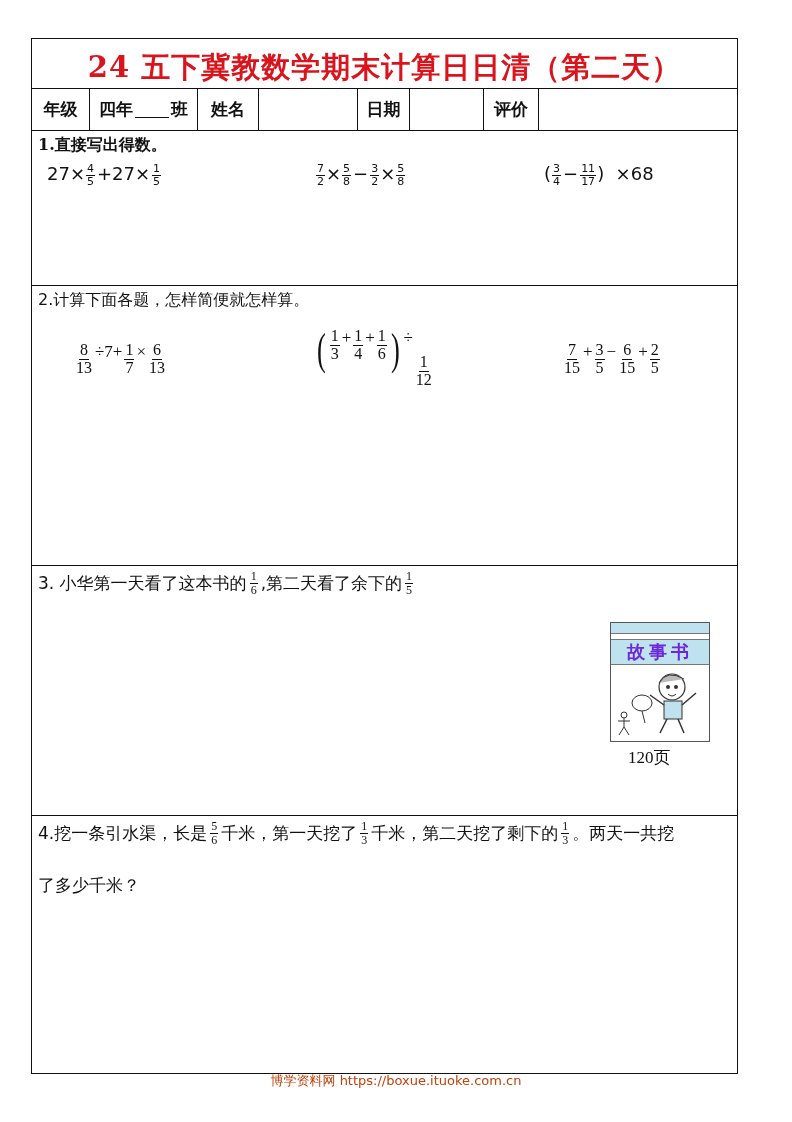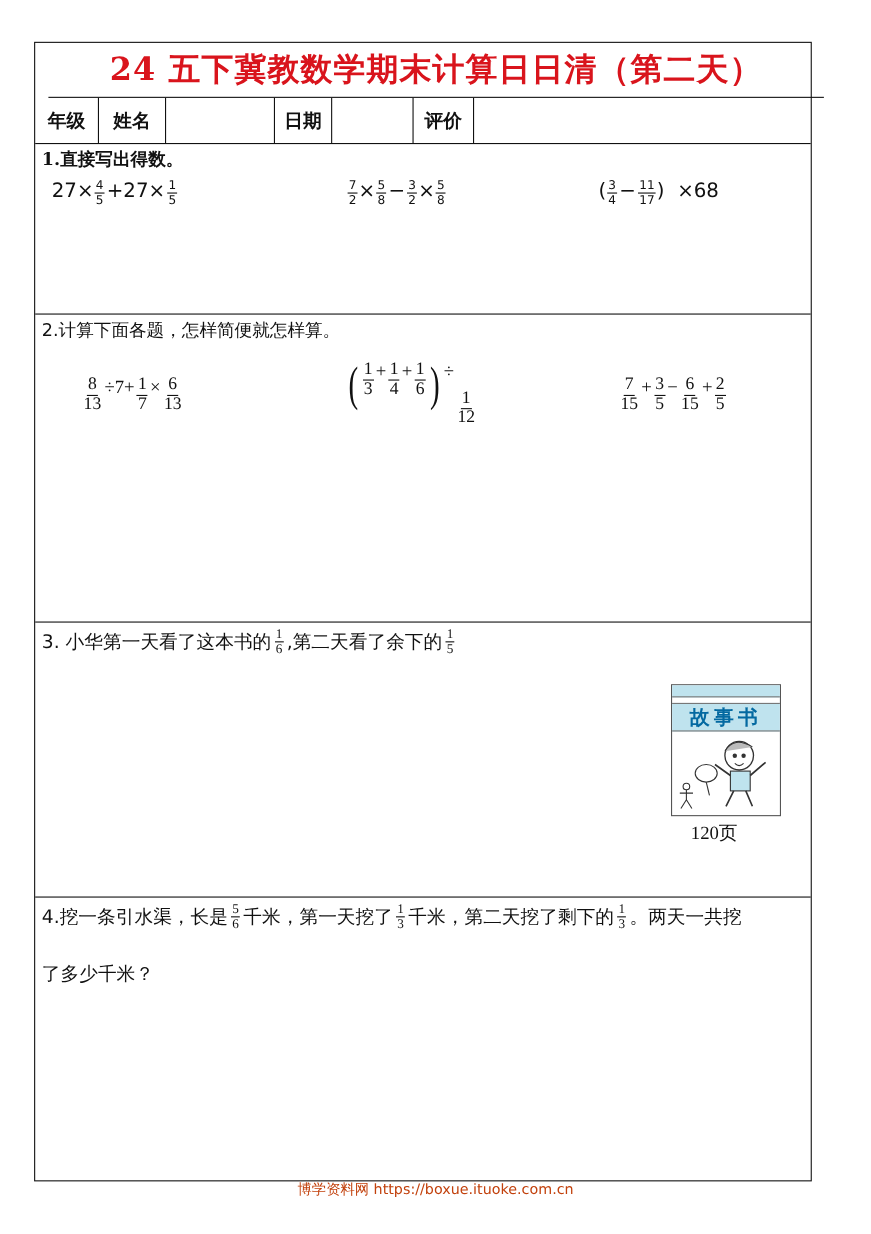--- a/index.html
+++ b/index.html
@@ -1,22 +1,22 @@
 <!DOCTYPE html>
 <html><head>
 <meta charset="utf-8">
 <style>
   html, body { margin:0; padding:0; background:#ffffff; }
   body { width:792px; height:1122px; position:relative; overflow:hidden;
          font-family:"DejaVu Sans", sans-serif; color:#111; }
   .sheet { position:absolute; left:31px; top:38px; width:707px; height:1036px;
            border:1.5px solid #111; box-sizing:border-box; }
-  .title-row { position:absolute; left:12px; top:0; width:100%; height:50px;
+  .title-row { position:absolute; left:0; top:0; width:100%; height:50px;
                border-bottom:1.5px solid #111; box-sizing:border-box;
-               display:flex; align-items:center; justify-content:center; }
+               display:flex; align-items:flex-end; justify-content:center; }
   .title { color:#d9141c; font-family:"DejaVu Serif", serif; font-size:29px;
            font-weight:bold; letter-spacing:1px; }
   .info-row { position:absolute; left:0; top:50px; width:100%; height:42px;
               border-bottom:1.5px solid #111; box-sizing:border-box; display:flex;justify-content:space-between; }
   .cell { height:100%; border-right:1px solid #111; box-sizing:border-box;
           display:flex; align-items:center; justify-content:center;
           font-family:"DejaVu Serif", serif; font-size:17px; font-weight:bold; }
   .cell:last-child { border-right:none; }
   .cell .blank { display:inline-block; width:34px; border-bottom:1px solid #111; height:16px; margin:0 2px; }
   .section { position:absolute; left:0; width:100%; box-sizing:border-box;
@@ -35,34 +35,39 @@
   .big-paren { font-size:44px; font-weight:200; line-height:1; transform:scaleX(0.6); display:inline-block; }
   .word { position:absolute; left:6px; font-size:17px; display:flex; align-items:center; white-space:nowrap;
           font-family:"DejaVu Sans", sans-serif; }
   .word .frac { font-size:12px; font-family:"Liberation Serif", serif; margin:0 3px; }
   .book { position:absolute; left:578px; top:56px; width:100px; height:120px;
           border:1.5px solid #555; background:#fff; box-sizing:border-box; }
   .book-spine { position:absolute; left:0; top:0; width:100%; height:10px; background:#bfe3ee; border-bottom:1px solid #777; }
   .book-banner { position:absolute; left:0; top:16px; width:100%; height:24px; background:#bfe3ee;
                  border-top:1px solid #777; border-bottom:1px solid #777;
                  display:flex; align-items:center; justify-content:center;
-                 font-size:18px; font-weight:bold; color:#0369a1; letter-spacing:4px; }
+                 font-size:18px; font-weight:bold; color:#6d28d9; letter-spacing:4px; }
   .book-caption { position:absolute; left:596px; top:180px; font-family:"Liberation Serif", serif; font-size:17px; }
   .footer { position:absolute; top:1072px; left:0; width:792px; text-align:center; font-size:13px; color:#c2410c; }
 </style>
 </head>
 <body>
 
 <div class="sheet">
   <div class="title-row">
     <span class="title">24 五下冀教数学期末计算日日清（第二天）</span>
   </div>
 
   <div class="info-row">
     <div class="cell" style="width:58px">年级</div>
+    <div class="cell" style="width:108px">
+      <span>四年</span>
+      <span class="blank"></span>
+      <span>班</span>
+    </div>
     <div class="cell" style="width:61px">姓名</div>
     <div class="cell" style="width:99px"></div>
     <div class="cell" style="width:52px">日期</div>
     <div class="cell" style="width:74px"></div>
     <div class="cell" style="width:55px">评价</div>
     <div class="cell" style="flex:1"></div>
   </div>
 
   <div class="section" style="top:92px;height:155px">
     <div class="qtitle bold">1.直接写出得数。</div>

